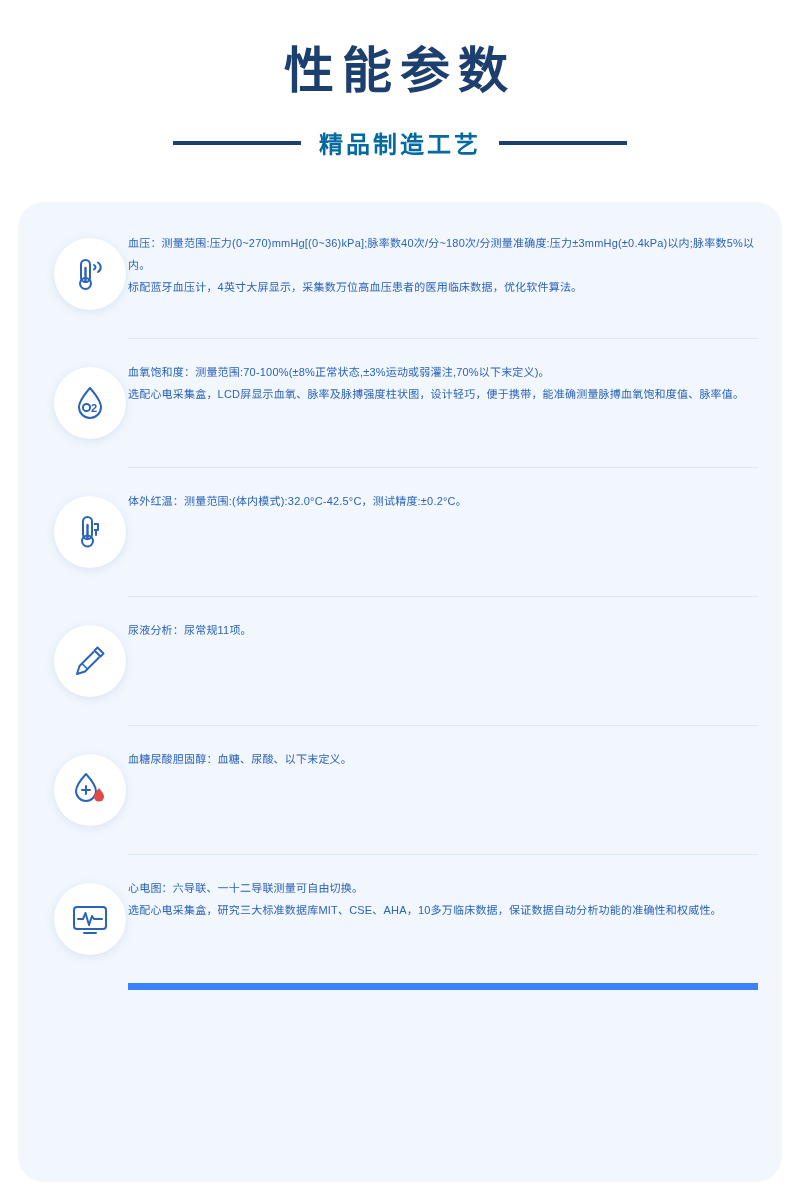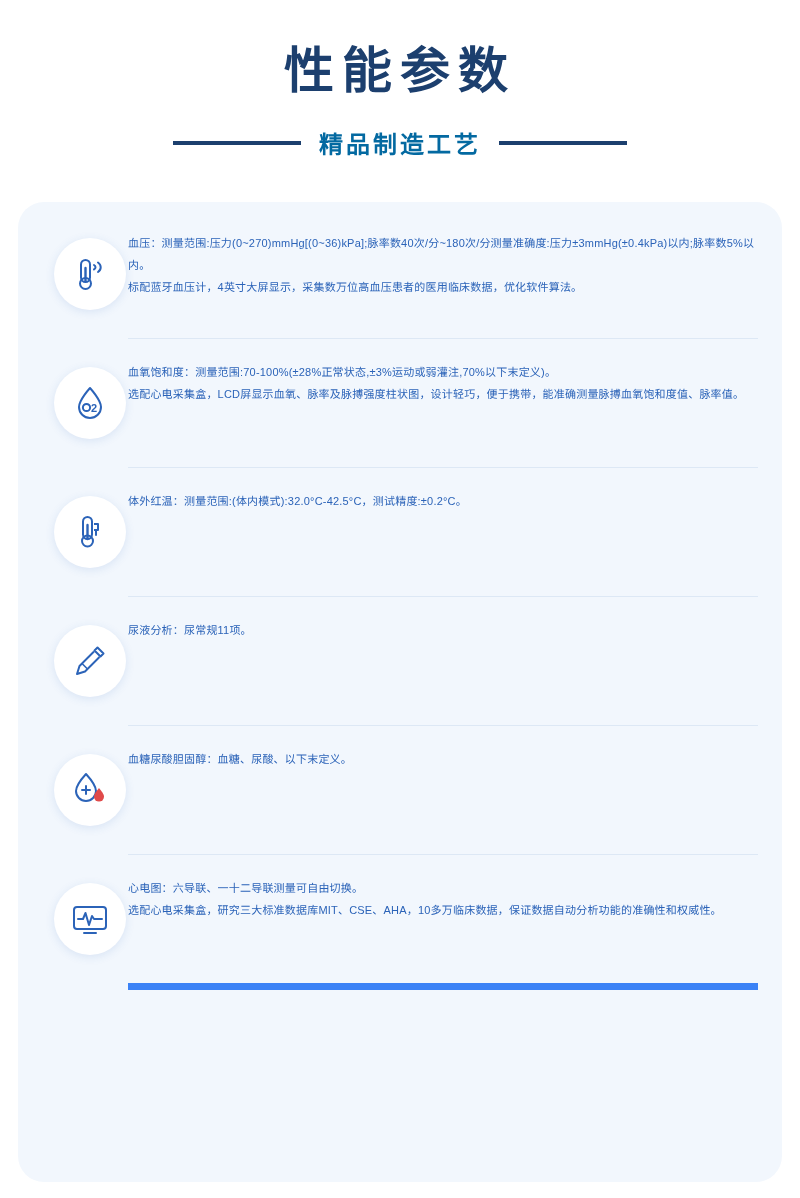--- a/index.html
+++ b/index.html
@@ -139,21 +139,21 @@
       </div>
       <div class="row">
         <div class="icon-badge">
     <svg width="40" height="40" viewBox="0 0 40 40" fill="none">
       <path d="M20 5C20 5 9 17.2 9 24a11 11 0 0 0 22 0c0-6.8-11-19-11-19z" stroke="#2b63b8" stroke-width="2" stroke-linejoin="round"></path>
       <circle cx="16.5" cy="24.5" r="3.6" stroke="#2b63b8" stroke-width="2"></circle>
       <text x="21" y="29" font-family="Liberation Sans, sans-serif" font-size="11" font-weight="bold" fill="#2b63b8">2</text>
     </svg>
         </div>
         <div class="row-text">
-          <div>血氧饱和度：测量范围:70-100%(±28%正常状态,±3%运动或弱灌注,70%以下末定义)。</div>
+          <div>血氧饱和度：测量范围:70-100%(±8%正常状态,±3%运动或弱灌注,70%以下末定义)。</div>
           <div>选配心电采集盒，LCD屏显示血氧、脉率及脉搏强度柱状图，设计轻巧，便于携带，能准确测量脉搏血氧饱和度值、脉率值。</div>
         </div>
       </div>
       <div class="row">
         <div class="icon-badge">
     <svg width="40" height="40" viewBox="0 0 40 40" fill="none">
       <rect x="13" y="5" width="9" height="22" rx="4.5" stroke="#2b63b8" stroke-width="2"></rect>
       <circle cx="17.5" cy="29" r="5.5" stroke="#2b63b8" stroke-width="2"></circle>
       <line x1="17.5" y1="13" x2="17.5" y2="27" stroke="#2b63b8" stroke-width="2.4" stroke-linecap="round"></line>
       <path d="M24 12h4v6h-4" stroke="#2b63b8" stroke-width="2" stroke-linejoin="round"></path>

